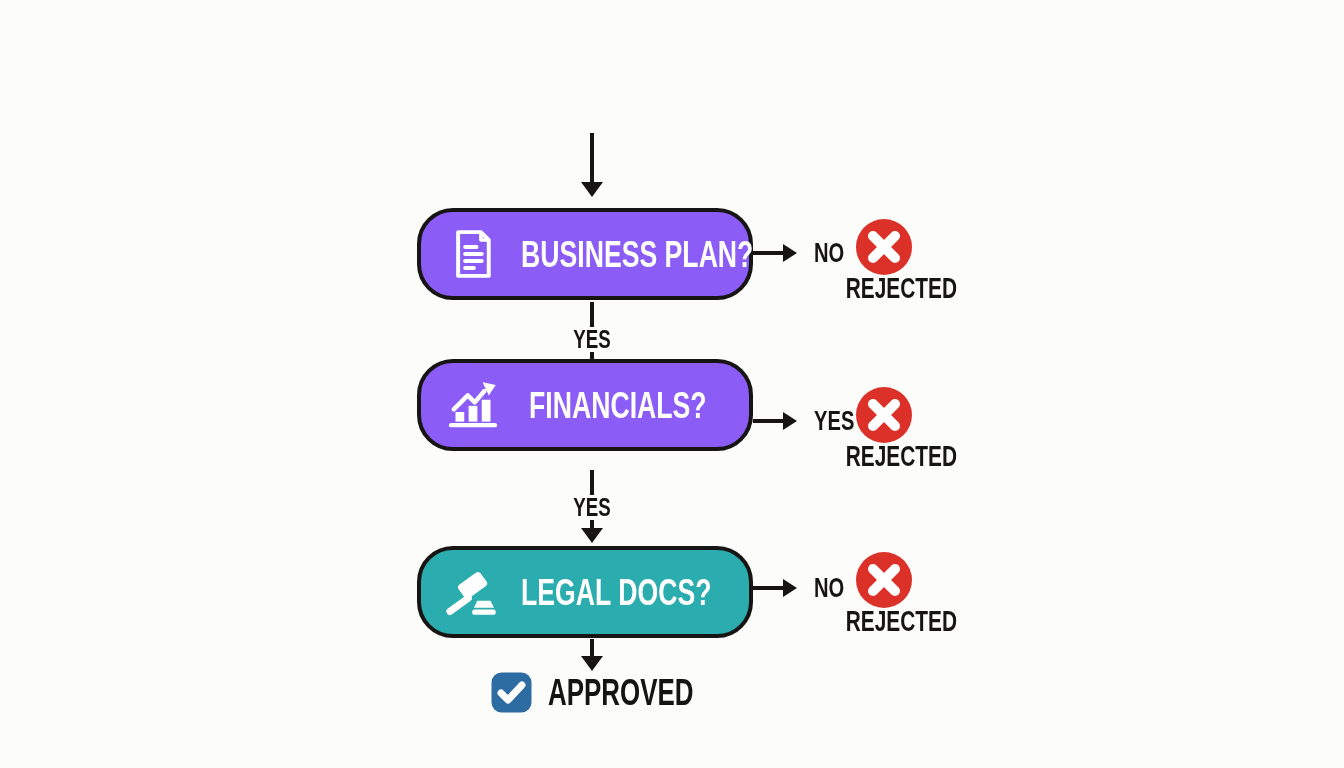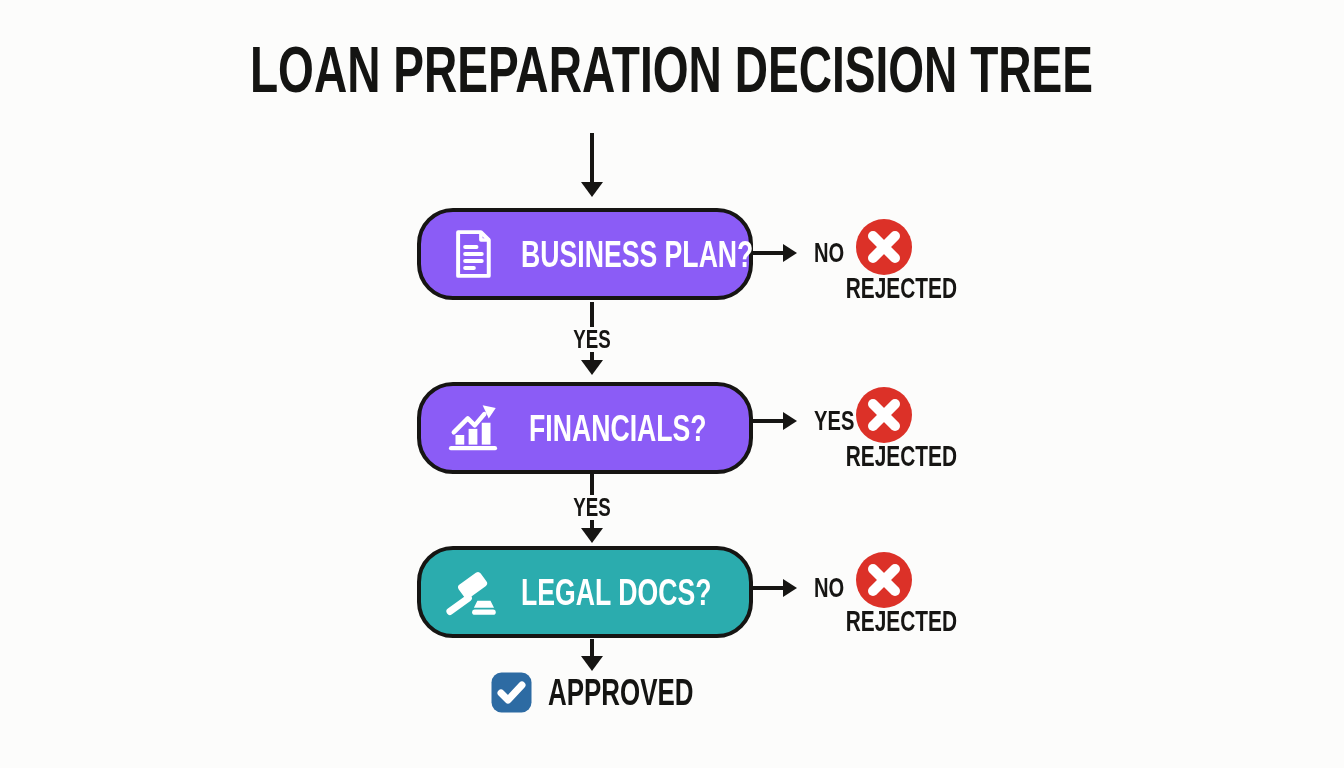--- a/index.html
+++ b/index.html
@@ -70,23 +70,20 @@
   .approved-label{
     position:absolute;left:548px;top:673px;height:40px;line-height:40px;
     font-size:36px;font-weight:bold;color:#141412;text-decoration:underline;
   }
 </style>
 </head>
 <body>
 
 <div id="canvas">
 
-  <h1 class="title">
-    <span class="cond">LOAN PREPARATION DECISION TREE</span>
-  </h1>
 
   <div class="v-arrow" style="left:581px;top:133px;">
     <div class="shaft" style="height:49px;"></div>
       <div class="head"></div>
   </div>
 
   <div class="node node-green" style="top:208px;">
     <span class="node-icon">
       <svg viewBox="0 0 64 64" width="56" height="56">
         <path d="M15 7 h26 l9 9 v41 h-35 z" fill="none" stroke="#ffffff" stroke-width="4.5" stroke-linejoin="round"></path>
@@ -121,21 +118,21 @@
   </span>
 
   <div class="v-arrow" style="left:581px;top:302px;">
     <div class="shaft" style="height:58px;"></div>
       <div class="head"></div>
   </div>
   <span class="down-label" style="top:327px;">
     <span class="cond">YES</span>
   </span>
 
-  <div class="node node-green" style="top:382px;gap:28px;">
+  <div class="node node-green" style="top:359px;gap:28px;">
     <span class="node-icon">
       <svg viewBox="0 0 64 64" width="56" height="56">
         <line x1="7" y1="55" x2="57" y2="55" stroke="#ffffff" stroke-width="5" stroke-linecap="round"></line>
         <rect x="12" y="40" width="10" height="11" fill="#ffffff"></rect>
         <rect x="27" y="33" width="10" height="18" fill="#ffffff"></rect>
         <rect x="42" y="26" width="10" height="25" fill="#ffffff"></rect>
         <path d="M10 37 L26 21 L34 29 L45 16" fill="none" stroke="#ffffff" stroke-width="5" stroke-linecap="round" stroke-linejoin="round"></path>
         <polygon points="43,6 58,9 50,21" fill="#ffffff"></polygon>
       </svg>
     </span>

